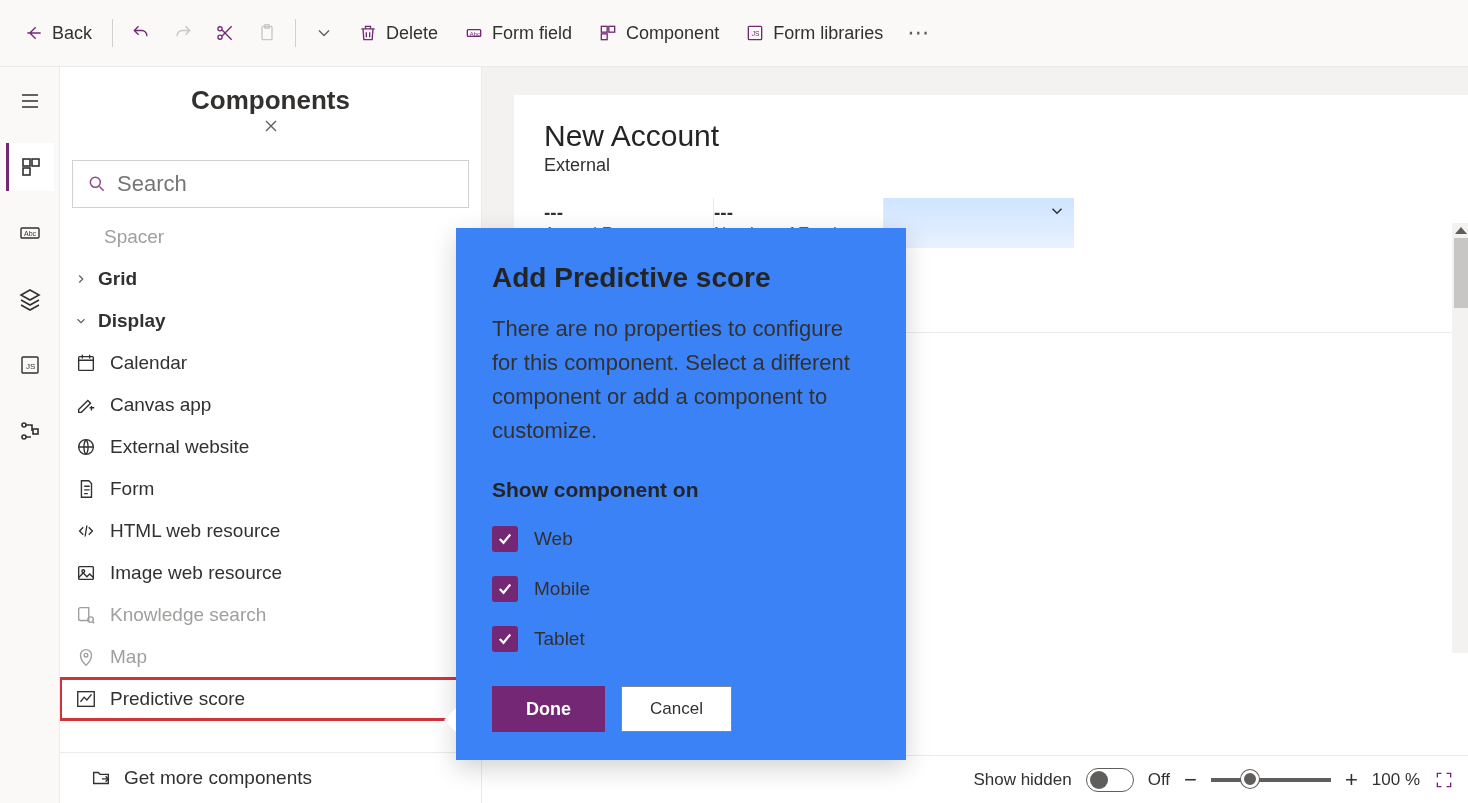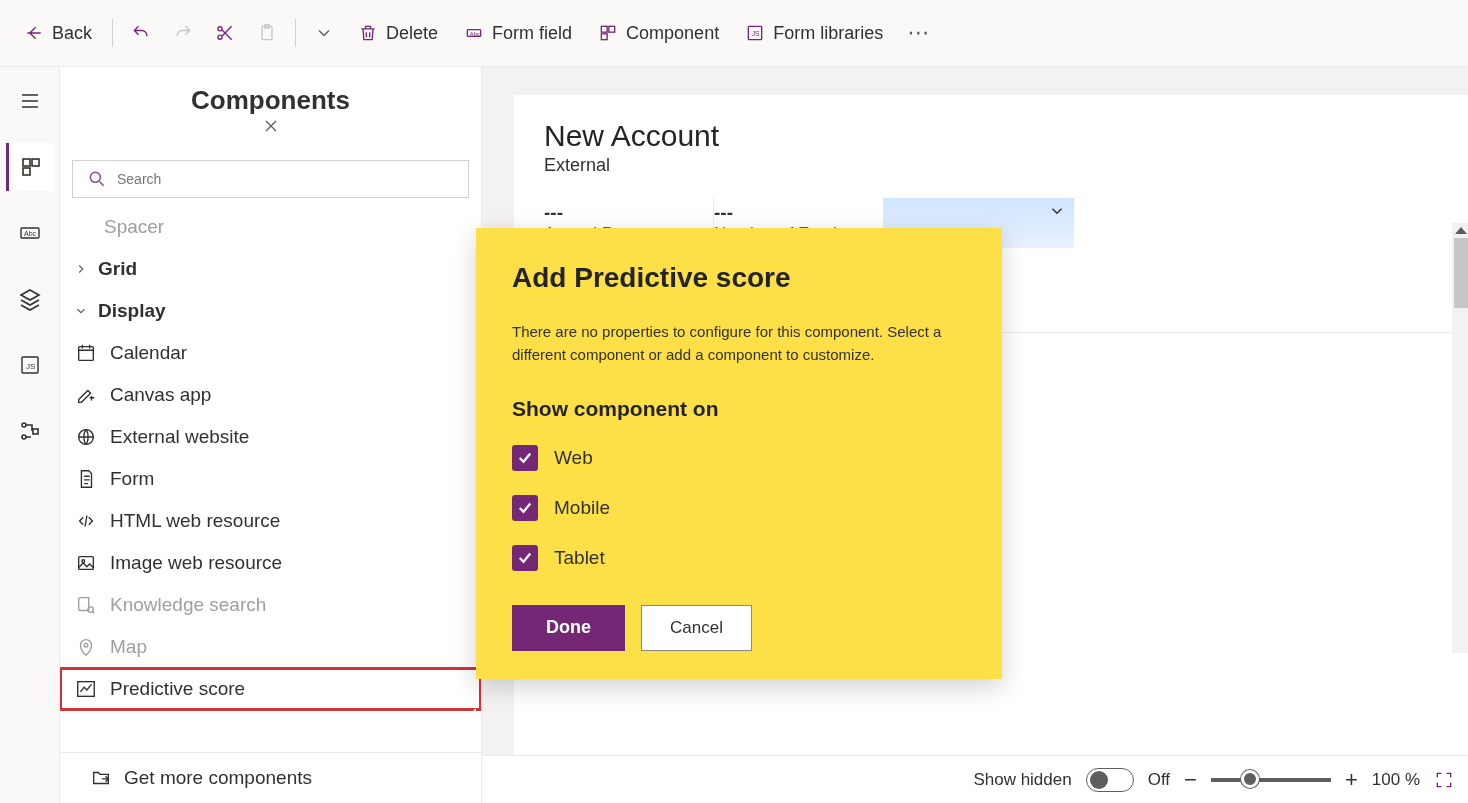--- a/index.html
+++ b/index.html
@@ -19,21 +19,21 @@
   .rail-btn.active { background: #fff; border-left: 3px solid #742774; }
   .rail-btn svg { width: 24px; height: 24px; }
 
   
   .panel { position: absolute; left: 60px; top: 67px; width: 422px; height: calc(100% - 67px); background: #fff; border-right: 1px solid #edebe9; display: flex; flex-direction: column; }
   .panel-hdr { display: flex; align-items: center; justify-content: flex-end; padding: 18px 24px 10px 24px; flex-direction: column; }
   .panel-title { font-size: 26px; font-weight: 600; color: #323130; }
   .panel-close { background: none; border: none; font-size: 22px; color: #605e5c; cursor: pointer; }
   .search-wrap { margin: 8px 12px; position: relative; border: 1px solid #d2d0ce; }
   .search-wrap svg { position: absolute; left: 14px; top: 50%; transform: translateY(-50%); width: 20px; height: 20px; color: #8a4a8a; }
-  .search-input { width: 100%; border: none; padding: 10px 12px 10px 44px; font-size: 14px; color: #3b82f6; outline: none; }
+  .search-input { width: 100%; border: none; padding: 10px 12px 10px 44px; font-size: 22px; color: #3b82f6; outline: none; }
   .panel-list { flex: 1; overflow-y: auto; position: relative; }
   .panel-list::-webkit-scrollbar { width: 14px; }
   .panel-list::-webkit-scrollbar-thumb { background: #c8c6c4; }
   .list-group { padding: 10px 14px; display: flex; align-items: center; gap: 10px; font-size: 19px; color: #323130; }
   .list-group.bold { font-weight: 600; }
   .list-item { padding: 10px 14px 10px 14px; display: flex; align-items: center; gap: 12px; font-size: 19px; color: #323130; cursor: pointer; }
   .list-item.dim { color: #a19f9d; }
   .list-item .li-icon { width: 24px; display: inline-flex; justify-content: center; }
   .list-item svg { width: 22px; height: 22px; }
   .list-item.highlight { outline: 3px solid #d13438; outline-offset: -2px; }
@@ -61,24 +61,24 @@
   .canvas-scroll-arrow { width:0;height:0;border-left:6px solid transparent;border-right:6px solid transparent;border-bottom:7px solid #605e5c;margin:4px auto; }
 
   
   .bottom { position: absolute; left: 482px; right: 0; bottom: 0; height: 48px; background: #fff; display: flex; align-items: center; justify-content: flex-end; gap: 14px; padding: 0 14px; border-top: 1px solid #edebe9; font-size: 17px; color: #323130; }
   .toggle { width: 48px; height: 24px; border: 1px solid #605e5c; border-radius: 12px; position: relative; background: #fff; }
   .toggle-knob { width: 18px; height: 18px; border-radius: 50%; background: #605e5c; position: absolute; top: 2px; left: 3px; }
   .zoom-slider { width: 120px; height: 4px; background: #605e5c; position: relative; }
   .zoom-knob { width: 18px; height: 18px; border-radius: 50%; background: #605e5c; border: 3px solid #fff; box-shadow: 0 0 0 1px #605e5c; position: absolute; top: -8px; left: 30px; }
 
   
-  .dialog { position: absolute; left: 476px; top: 228px; width: 526px; background: #fde047; box-shadow: 0 8px 24px rgba(0,0,0,.18); padding: 34px 36px 28px 36px; }
+  .dialog { position: absolute; left: 456px; top: 228px; width: 450px; background: #3b82f6; box-shadow: 0 8px 24px rgba(0,0,0,.18); padding: 34px 36px 28px 36px; }
   .dialog::before { content: ""; position: absolute; left: -12px; top: 480px; width: 0; height: 0; border-top: 12px solid transparent; border-bottom: 12px solid transparent; border-right: 12px solid #fff; }
   .dlg-title { font-size: 28px; font-weight: 600; color: #242424; }
-  .dlg-body { margin-top: 26px; font-size: 15px; line-height: 1.55; color: #323130; }
+  .dlg-body { margin-top: 18px; font-size: 22px; line-height: 1.55; color: #323130; }
   .dlg-section { margin-top: 30px; font-size: 21px; font-weight: 600; color: #242424; }
   .chk-row { display: flex; align-items: center; gap: 16px; margin-top: 24px; font-size: 19px; color: #323130; }
   .chk { width: 26px; height: 26px; background: #742774; border-radius: 3px; display: flex; align-items: center; justify-content: center; }
   .chk svg { width: 18px; height: 18px; color: #fff; }
   .dlg-btns { margin-top: 34px; display: flex; gap: 16px; }
   .btn-primary { background: #742774; color: #fff; border: none; padding: 12px 34px; font-size: 18px; font-weight: 600; cursor: pointer; }
   .btn-secondary { background: #fff; border: 1px solid #8a8886; padding: 12px 28px; font-size: 17px; color: #323130; cursor: pointer; }
 
   .chevd { width:0;height:0;border-left:6px solid transparent;border-right:6px solid transparent;border-top:7px solid #605e5c; display:inline-block; }
 </style>

